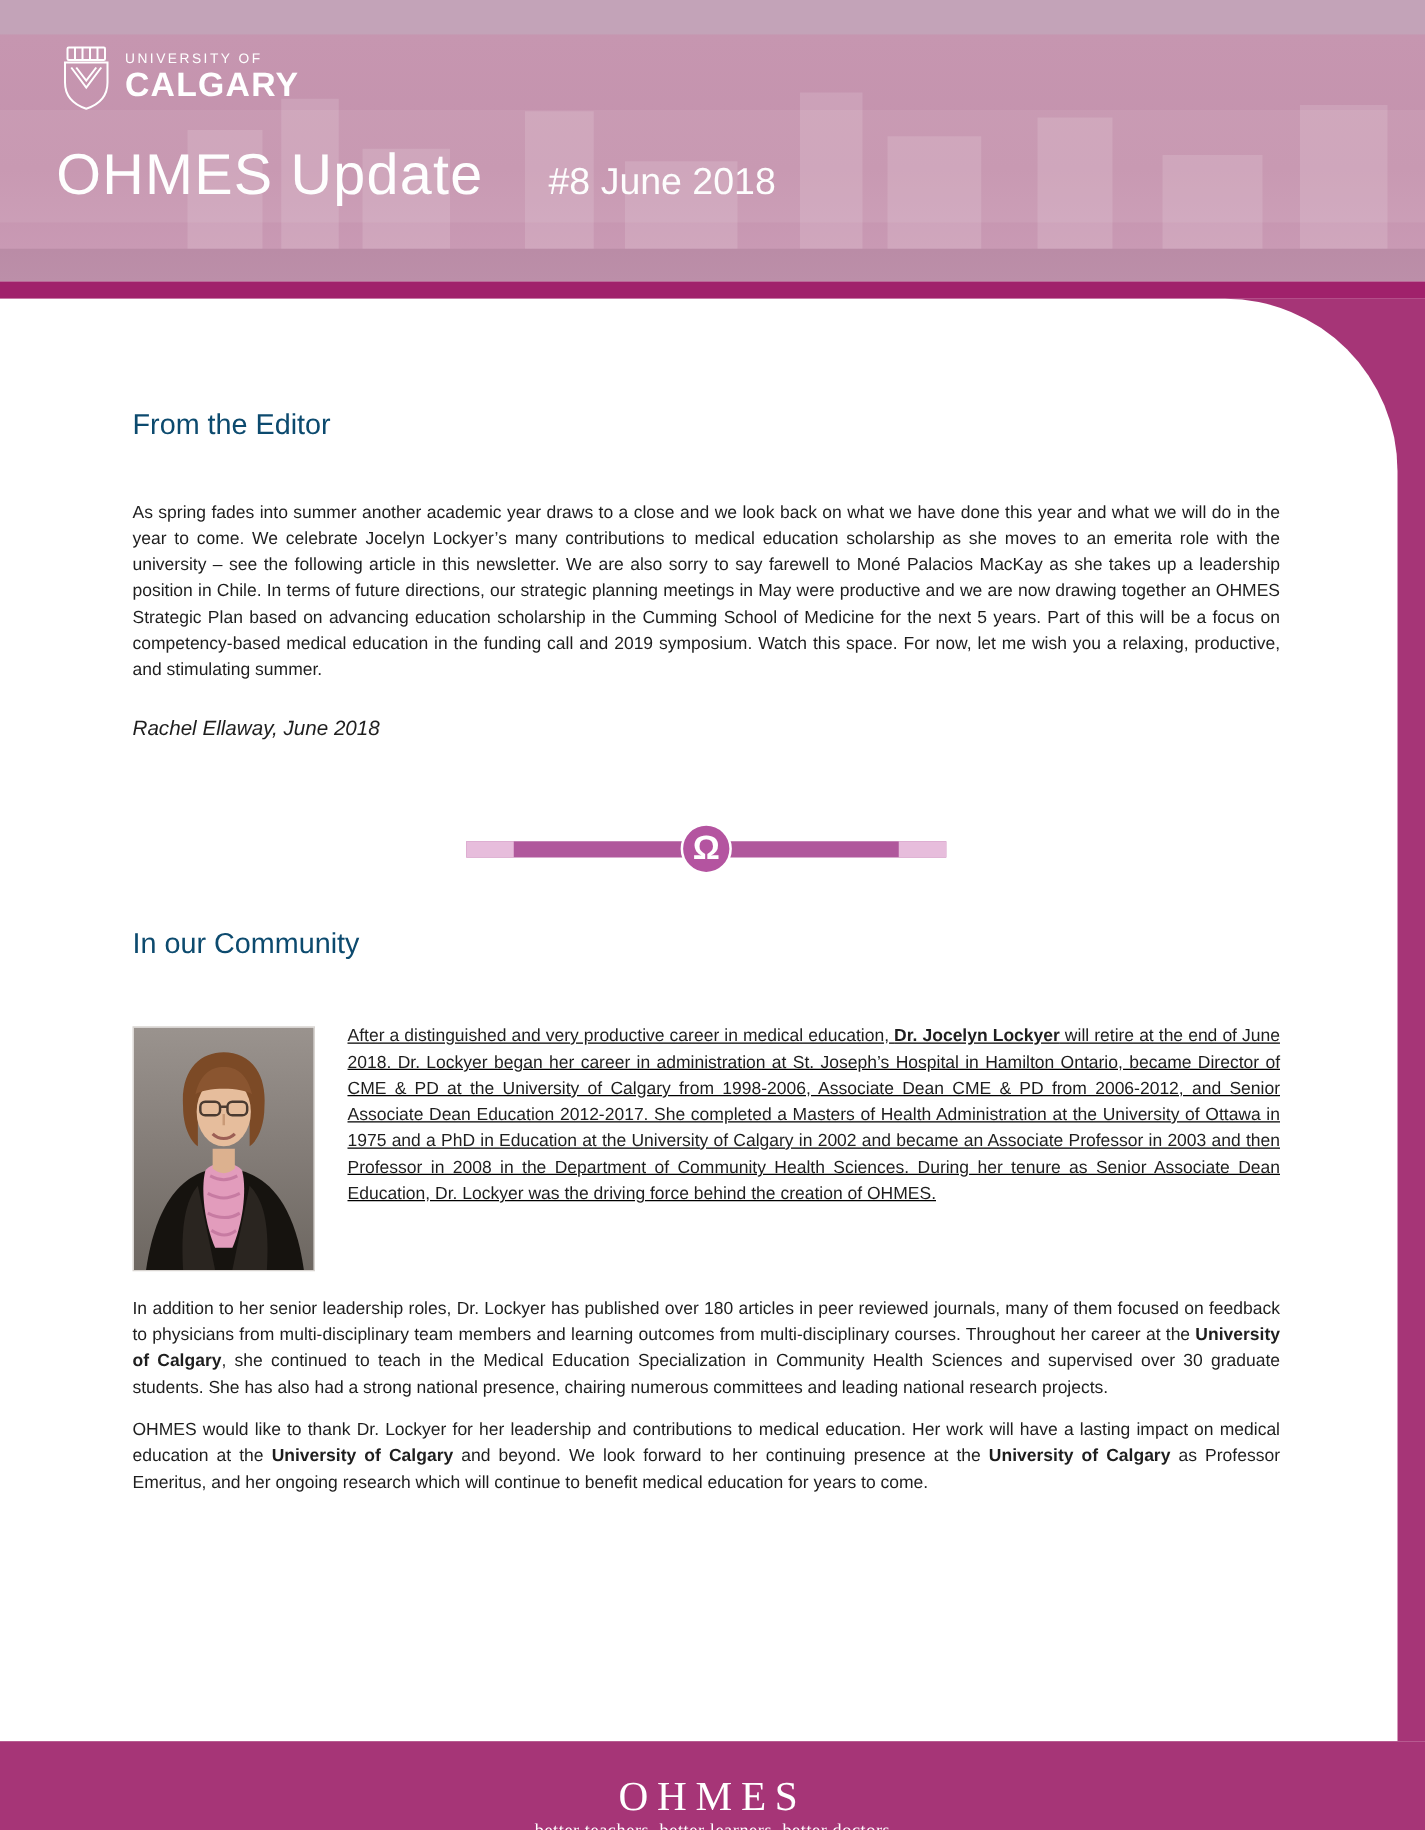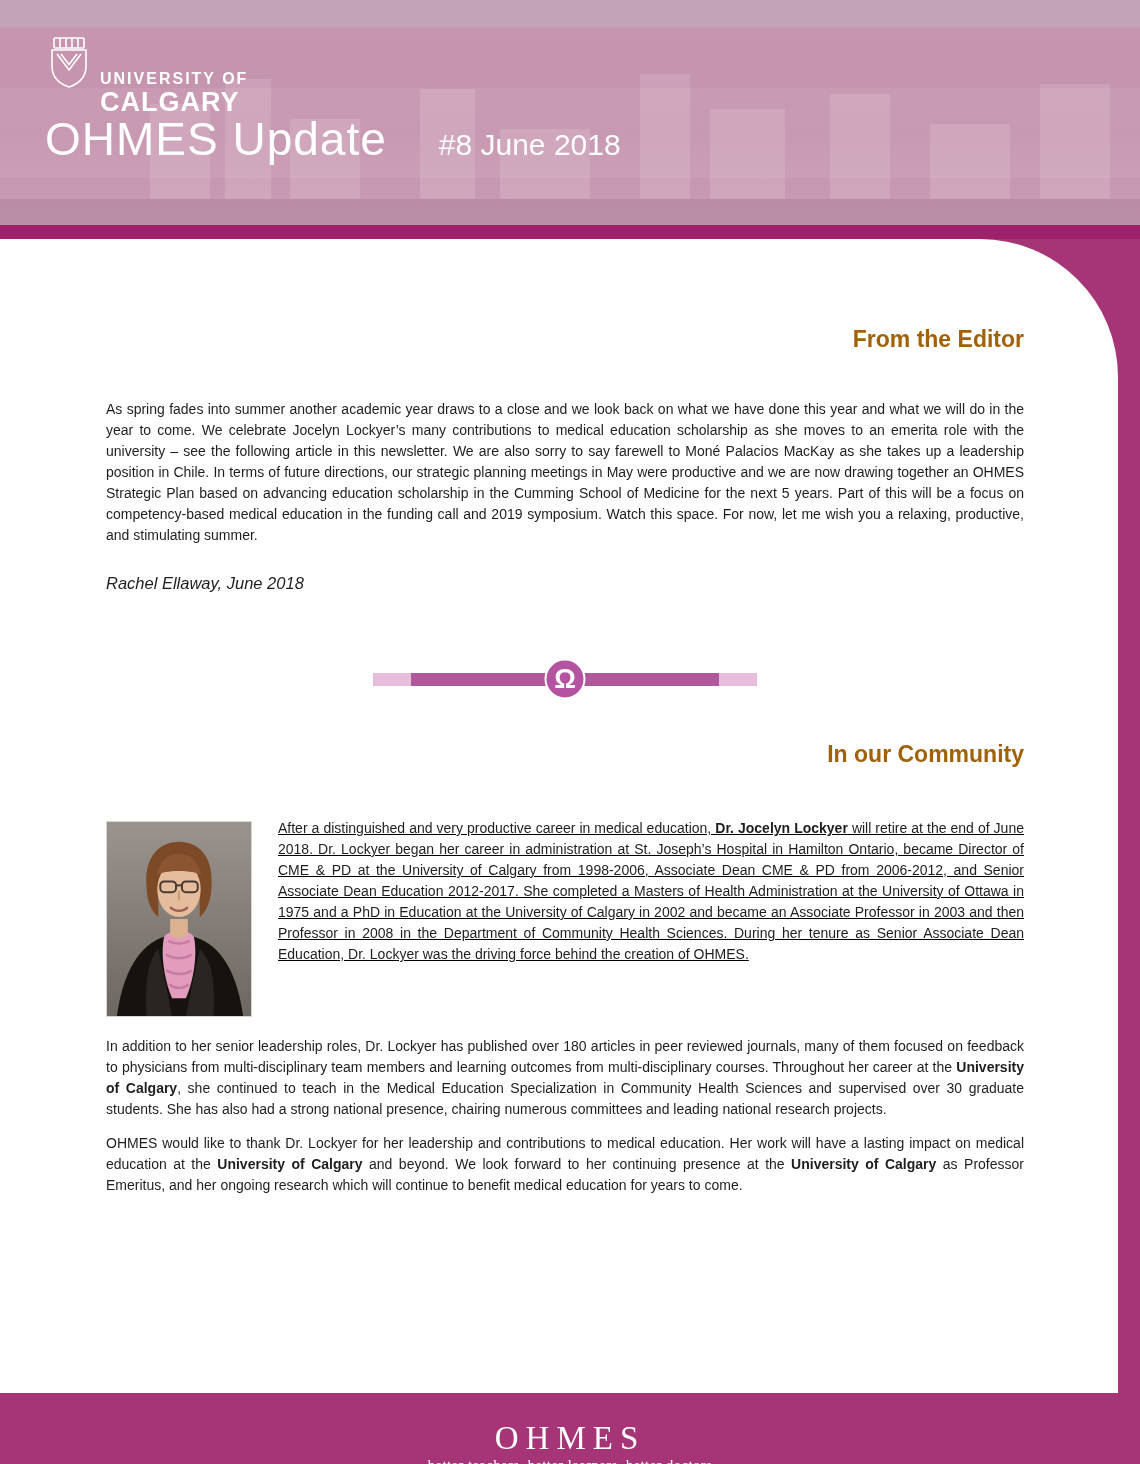--- a/index.html
+++ b/index.html
@@ -23,41 +23,41 @@
     overflow: hidden;
   }
   .skyline { position: absolute; inset: 0; pointer-events: none; }
   .skyline .bld { position: absolute; background: rgba(255,255,255,0.13); }
   .skyline .haze { position: absolute; left: 0; right: 0; top: 88px; height: 90px; background: rgba(255,255,255,0.07); }
   .skyline .ground { position: absolute; left: 0; right: 0; bottom: 0; height: 26px; background: rgba(60,20,45,0.10); }
 
   .brand-row { position: absolute; top: 36px; left: 48px; display: flex; align-items: flex-start; color: #fff; }
   .crest { width: 42px; height: 52px; flex: 0 0 auto; }
   .wordmark { margin-left: 10px; line-height: 1; }
-  .wordmark .uline1 { font-size: 16px; font-weight: bold; letter-spacing: 2px; padding-top: 6px; margin-top: 29px; }
+  .wordmark .uline1 { font-size: 11px; font-weight: normal; letter-spacing: 2px; padding-top: 6px; }
   .wordmark .uline2 { font-size: 27px; font-weight: bold; letter-spacing: 1px; margin-top: 2px; }
   .dept { margin-left: 55px; padding-top: 5px; font-size: 17.5px; font-weight: bold; line-height: 1.5; color: #fdfbfc; }
 
   .title-row { position: absolute; left: 45px; top: 112px; display: flex; align-items: baseline; color: #ffffff; white-space: nowrap; }
   .nl-title { font-size: 46px; font-weight: normal; letter-spacing: 1px; color: #fefefe; }
   .nl-issue { font-size: 30px; margin-left: 52px; color: #fdfdfd; }
 
   
   .top-band { height: 14px; background: #a0216b; }
   .content-wrap { background: #a63577; height: 1154px; }
   .content {
     background: #ffffff;
     width: 1118px;
     height: 100%;
     border-top-right-radius: 138px;
     padding: 87px 94px 0 106px;
   }
 
   
-  .section-heading { color: #a16207; font-size: 23px; font-weight: bold; text-align: right; }
+  .section-heading { color: #0c4a6e; font-size: 23px; font-weight: normal; }
   .body-text {
     color: #1e1e1e;
     font-size: 14px;
     line-height: 21px;
     text-align: justify;
   }
   .editor-body { margin-top: 46px; }
   .signature { margin-top: 28px; font-style: italic; font-size: 16.5px; color: #1e1e1e; }
 
   

